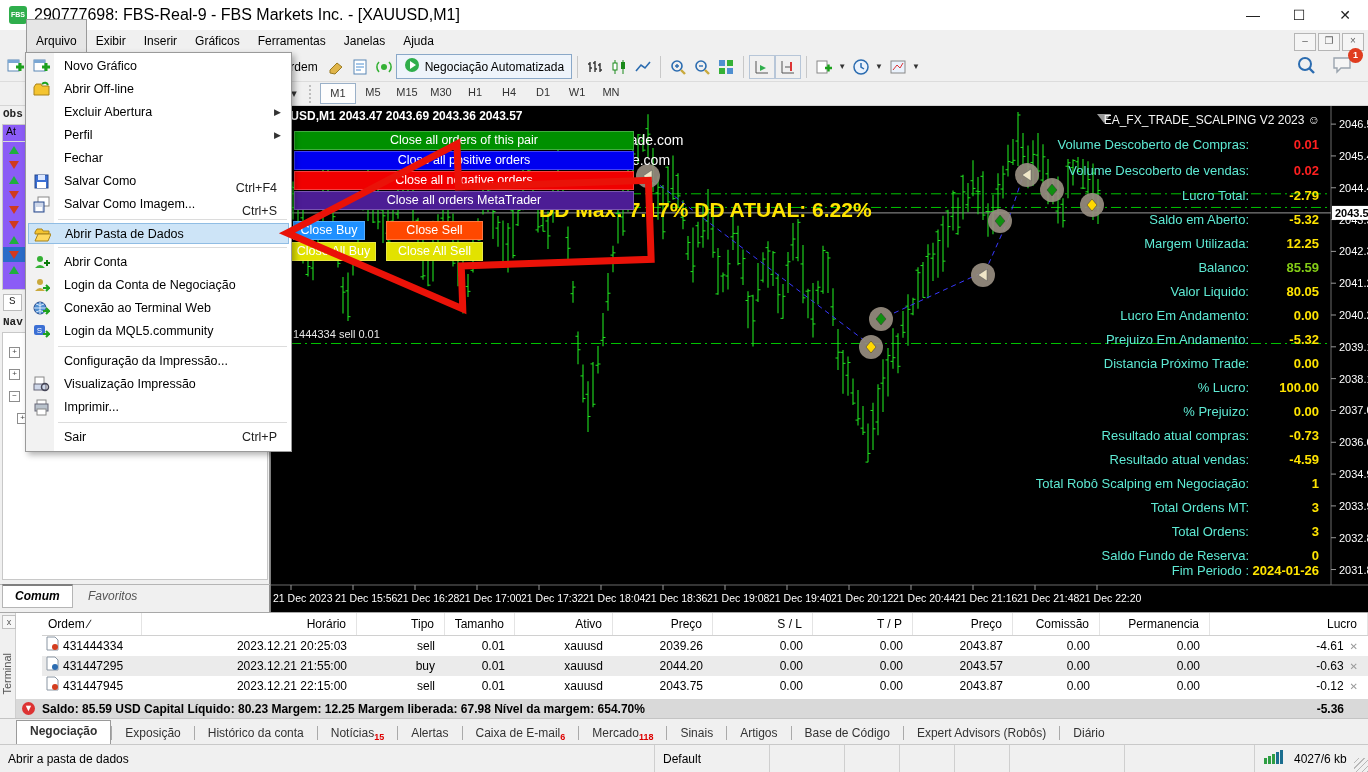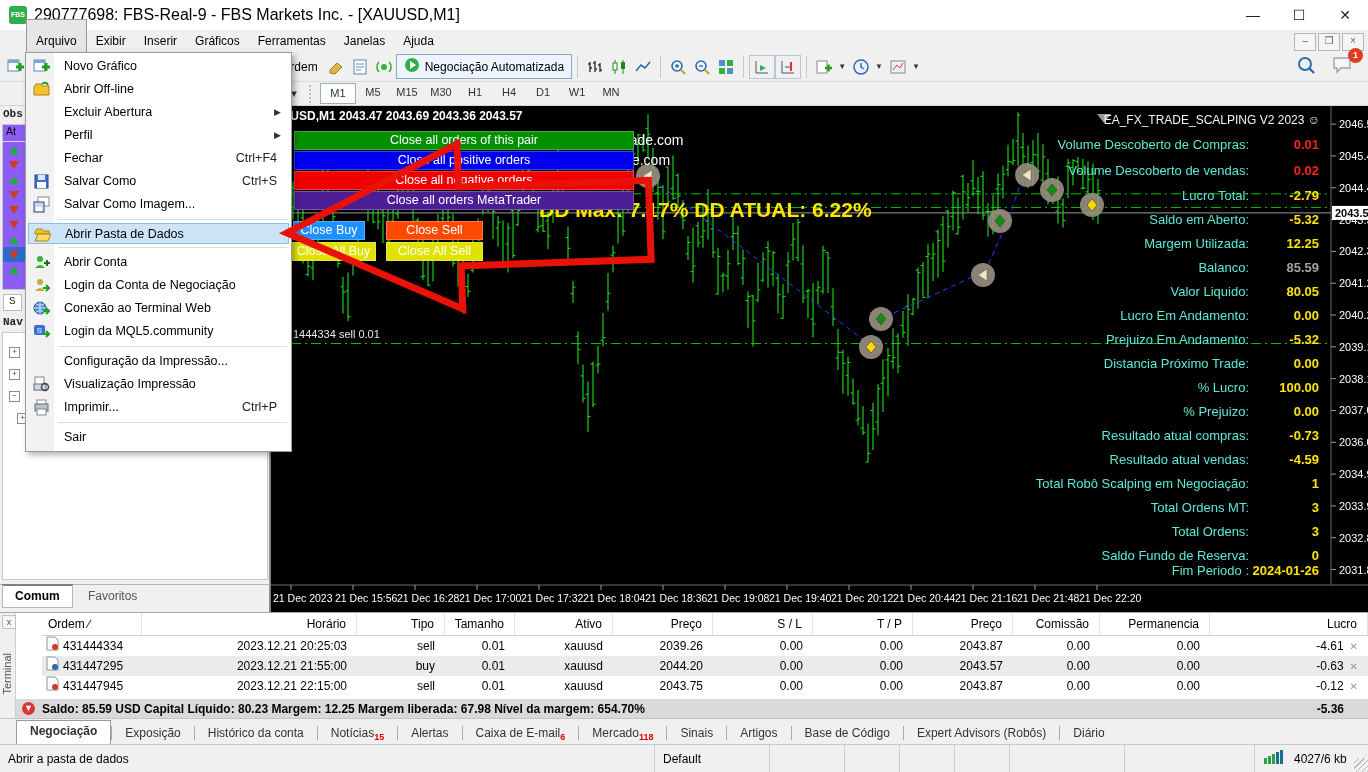--- a/index.html
+++ b/index.html
@@ -40,21 +40,21 @@
   #mw-list{position:absolute;left:2px;top:18px;width:22px;height:164px;background:#8b5cf6;border:1px solid #c8c8c8;}
   .mw-head{height:16px;border-bottom:1px solid #dadada;font-size:10.5px;padding-left:3px;}
   .mw-row{height:15px;display:flex;align-items:center;justify-content:center;}
   .mw-row.sel{background:#2a6cc8;}
   .arr-up{width:0;height:0;border-left:5px solid transparent;border-right:5px solid transparent;border-bottom:8px solid #1fae3f;}
   .arr-dn{width:0;height:0;border-left:5px solid transparent;border-right:5px solid transparent;border-top:8px solid #d03a1e;}
   #nav-tree{position:absolute;left:2px;top:226px;width:264px;height:246px;background:#fff;border:1px solid #c8c8c8;}
   .tree-box{position:absolute;width:9px;height:9px;border:1px solid #8d8d8d;background:#fff;font-size:8px;line-height:8px;text-align:center;color:#444;}
   .nav-item{position:absolute;font-size:12px;white-space:nowrap;}
   .nav-tabs{position:absolute;left:0;top:478px;width:270px;height:24px;border-top:1px solid #b5b5b5;}
-  .nav-tab{position:absolute;top:1px;height:21px;line-height:21px;padding:0 12px;font-size:12px;color:#555;}
+  .nav-tab{position:absolute;top:1px;height:21px;line-height:21px;padding:0 12px;font-size:12px;color:#555;font-style:italic;}
   .nav-tab.active{background:#fff;border:1px solid #b5b5b5;border-top:2px solid #7f7f7f;color:#000;font-weight:bold;top:-1px;}
   
   #chart{position:absolute;left:270px;top:106px;width:1098px;height:506px;background:#000;border-left:1px solid #7f7f7f;box-sizing:border-box;}
   #chart svg{position:absolute;left:0;top:0;}
   #chart-header{position:absolute;left:2px;top:3px;color:#fff;font-size:12px;font-weight:bold;z-index:5;}
   #ea-title{position:absolute;right:48px;top:7px;color:#f4f4f4;font-size:12px;z-index:5;}
   #contact{position:absolute;left:238px;top:24px;width:200px;text-align:center;color:#fff;font-size:14px;line-height:20px;z-index:5;}
   #dd-text{position:absolute;left:268px;top:92px;color:#ffe400;font-size:21px;font-weight:bold;z-index:5;white-space:nowrap;}
   .ea-btn{position:absolute;color:#fff;font-size:12.5px;text-align:center;z-index:6;border:1px solid rgba(255,255,255,.25);box-sizing:border-box;}
   .stat-row{position:absolute;left:0;right:0;height:18px;z-index:5;}
@@ -90,21 +90,21 @@
   #statusbar{position:absolute;left:0;top:744px;width:1368px;height:28px;background:#f0f0f0;border-top:1px solid #c9c9c9;display:flex;align-items:stretch;box-sizing:border-box;}
   .sb-cell{border-right:1px solid #cfcfcf;display:flex;align-items:center;padding:0 8px;font-size:12px;box-sizing:border-box;}
   #sb-hint{flex:1;}
   #sb-grip{position:absolute;right:0;bottom:0;width:14px;height:14px;
     background:repeating-linear-gradient(135deg,transparent 0 3px,#b8b8b8 3px 4px);}
   
   #menu-panel{position:absolute;left:25px;top:52px;width:265px;background:linear-gradient(to right,#f2f2f2 28px,#fff 28px);
       border:1px solid #9a9a9a;box-shadow:3px 3px 6px rgba(0,0,0,.3);z-index:40;padding:2px 0;}
   .fm-item{position:relative;height:23px;line-height:23px;font-size:12.5px;padding-left:36px;margin:0 2px;}
   .fm-item.selected{background:#cde4f7;border:1px solid #90bde4;height:21px;line-height:21px;box-sizing:border-box;}
-  .fm-short{position:absolute;right:12px;color:#222;}
+  .fm-short{position:absolute;right:12px;color:#222;margin-top:30px;}
   .fm-sub{position:absolute;right:8px;font-size:9px;color:#333;}
   .fm-sep{height:1px;background:#dcdcdc;margin:3px 4px 3px 32px;}
   .fm-icon{position:absolute;left:5px;top:3px;width:17px;height:17px;}
   #red-arrow{position:absolute;left:0;top:0;z-index:60;pointer-events:none;}
 </style>
 </head>
 <body>
 
 <div id="app">
 
@@ -972,21 +972,21 @@
         <div class="stat-row" style="top: 106px;">
           <span class="stat-label">Saldo em Aberto:</span>
           <span class="stat-value" style="color: rgb(255, 228, 0);">-5.32</span>
         </div>
         <div class="stat-row" style="top: 130px;">
           <span class="stat-label">Margem Utilizada:</span>
           <span class="stat-value" style="color: rgb(255, 228, 0);">12.25</span>
         </div>
         <div class="stat-row" style="top: 154px;">
           <span class="stat-label">Balanco:</span>
-          <span class="stat-value" style="color: #a3a3a3;">85.59</span>
+          <span class="stat-value" style="color: #84cc16;">85.59</span>
         </div>
         <div class="stat-row" style="top: 178px;">
           <span class="stat-label">Valor Liquido:</span>
           <span class="stat-value" style="color: rgb(255, 228, 0);">80.05</span>
         </div>
         <div class="stat-row" style="top: 202px;">
           <span class="stat-label">Lucro Em Andamento:</span>
           <span class="stat-value" style="color: rgb(255, 228, 0);">0.00</span>
         </div>
         <div class="stat-row" style="top: 226px;">

